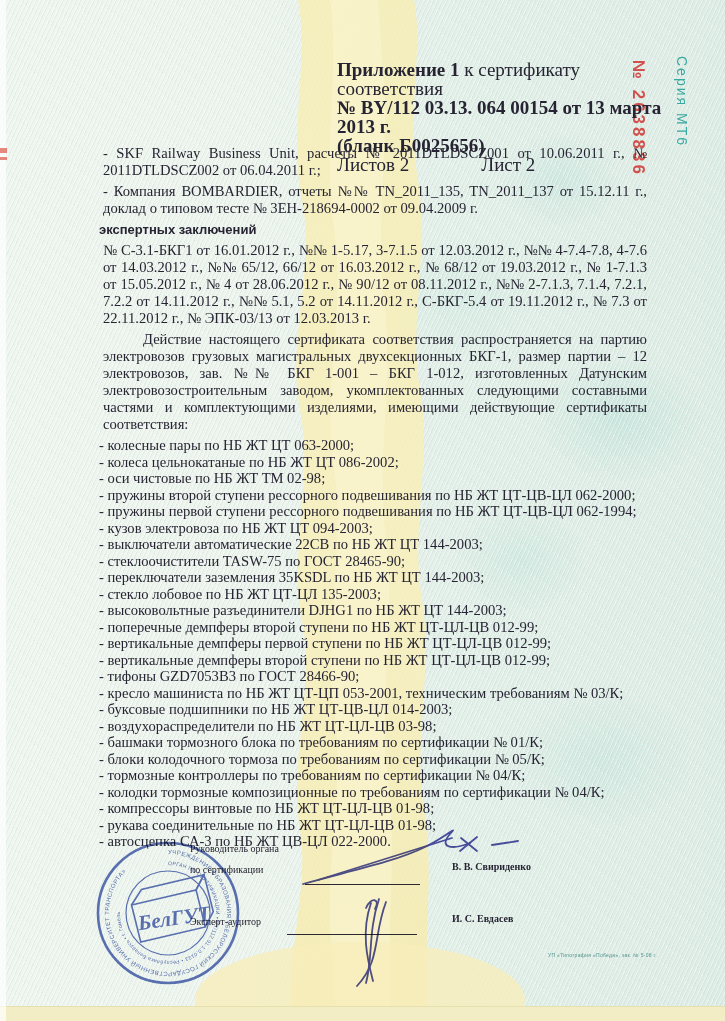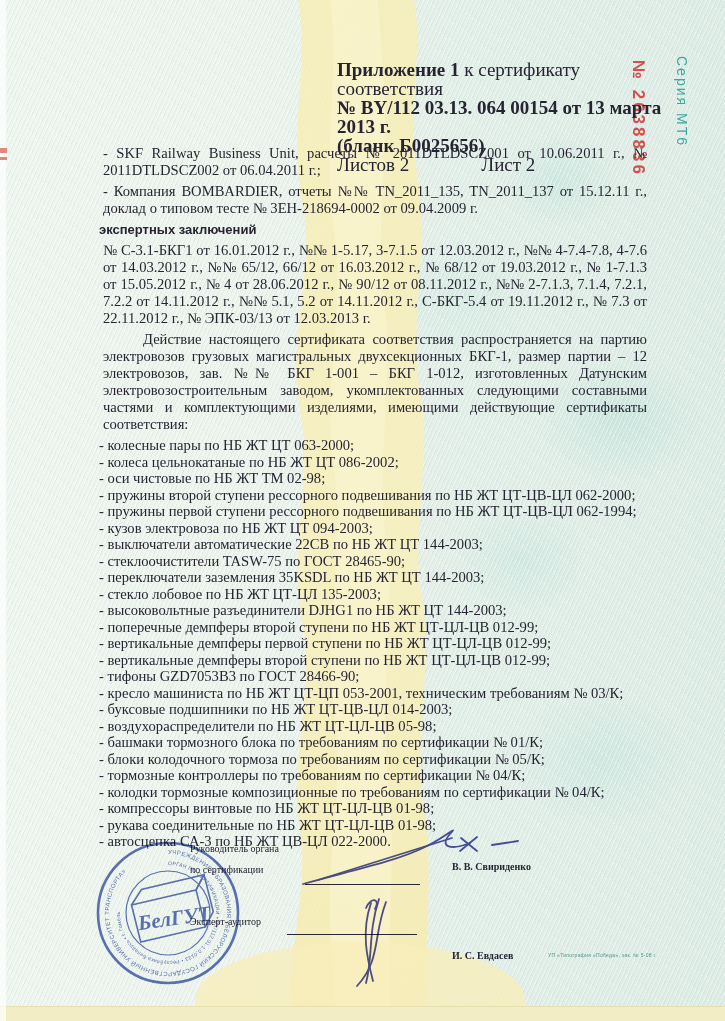--- a/index.html
+++ b/index.html
@@ -132,40 +132,40 @@
         <div class="list-line">- стеклоочистители TASW-75 по ГОСТ 28465-90;</div>
         <div class="list-line">- переключатели заземления 35KSDL по НБ ЖТ ЦТ 144-2003;</div>
         <div class="list-line">- стекло лобовое по НБ ЖТ ЦТ-ЦЛ 135-2003;</div>
         <div class="list-line">- высоковольтные разъединители DJHG1 по НБ ЖТ ЦТ 144-2003;</div>
         <div class="list-line">- поперечные демпферы второй ступени по НБ ЖТ ЦТ-ЦЛ-ЦВ 012-99;</div>
         <div class="list-line">- вертикальные демпферы первой ступени по НБ ЖТ ЦТ-ЦЛ-ЦВ 012-99;</div>
         <div class="list-line">- вертикальные демпферы второй ступени по НБ ЖТ ЦТ-ЦЛ-ЦВ 012-99;</div>
         <div class="list-line">- тифоны  GZD7053B3 по ГОСТ 28466-90;</div>
         <div class="list-line">- кресло машиниста по НБ ЖТ ЦТ-ЦП 053-2001, техническим требованиям № 03/К;</div>
         <div class="list-line">- буксовые подшипники по НБ ЖТ ЦТ-ЦВ-ЦЛ 014-2003;</div>
-        <div class="list-line">- воздухораспределители по НБ ЖТ ЦТ-ЦЛ-ЦВ 05-98;</div>
+        <div class="list-line">- воздухораспределители по НБ ЖТ ЦТ-ЦЛ-ЦВ 03-98;</div>
         <div class="list-line">- башмаки тормозного блока по требованиям по сертификации № 01/К;</div>
         <div class="list-line">- блоки колодочного тормоза по требованиям по сертификации № 05/К;</div>
         <div class="list-line">- тормозные контроллеры по требованиям по сертификации № 04/К;</div>
         <div class="list-line">- колодки тормозные композиционные по требованиям по сертификации № 04/К;</div>
         <div class="list-line">- компрессоры винтовые по НБ ЖТ ЦТ-ЦЛ-ЦВ 01-98;</div>
         <div class="list-line">- рукава соединительные по НБ ЖТ ЦТ-ЦЛ-ЦВ 01-98;</div>
         <div class="list-line">- автосцепка СА-3 по НБ ЖТ ЦВ-ЦЛ 022-2000.</div>
       </div>
   </div>
 
   <div class="sig-block">
     <span class="sig-label" style="left:190px; top:843px;">Руководитель органа</span>
     <span class="sig-label" style="left:190px; top:864px;text-align:center;">по сертификации</span>
     <span class="sig-line" style="left:305px; top:884px; width:115px;"></span>
     <span class="sig-name" style="left:452px; top:861px;">В. В. Свириденко</span>
 
     <span class="sig-label" style="left:190px; top:916px;">Эксперт-аудитор</span>
     <span class="sig-line" style="left:287px; top:934px; width:130px;"></span>
-    <span class="sig-name" style="left:452px; top:913px;margin-top:37px;">И. С. Евдасев</span>
+    <span class="sig-name" style="left:452px; top:913px;">И. С. Евдасев</span>
   </div>
 
   <svg class="stamp-svg" width="150" height="150" viewBox="0 0 150 150">
     <defs>
       <path id="ringO" d="M75,16 a59,59 0 1,1 -0.01,0"></path>
       <path id="ringI" d="M75,27 a48,48 0 1,1 -0.01,0"></path>
     </defs>
     <g stroke="#3c55ad" fill="none">
       <circle cx="75" cy="75" r="70" stroke-width="2.6"></circle>
       <circle cx="75" cy="75" r="42" stroke-width="1.2"></circle>

